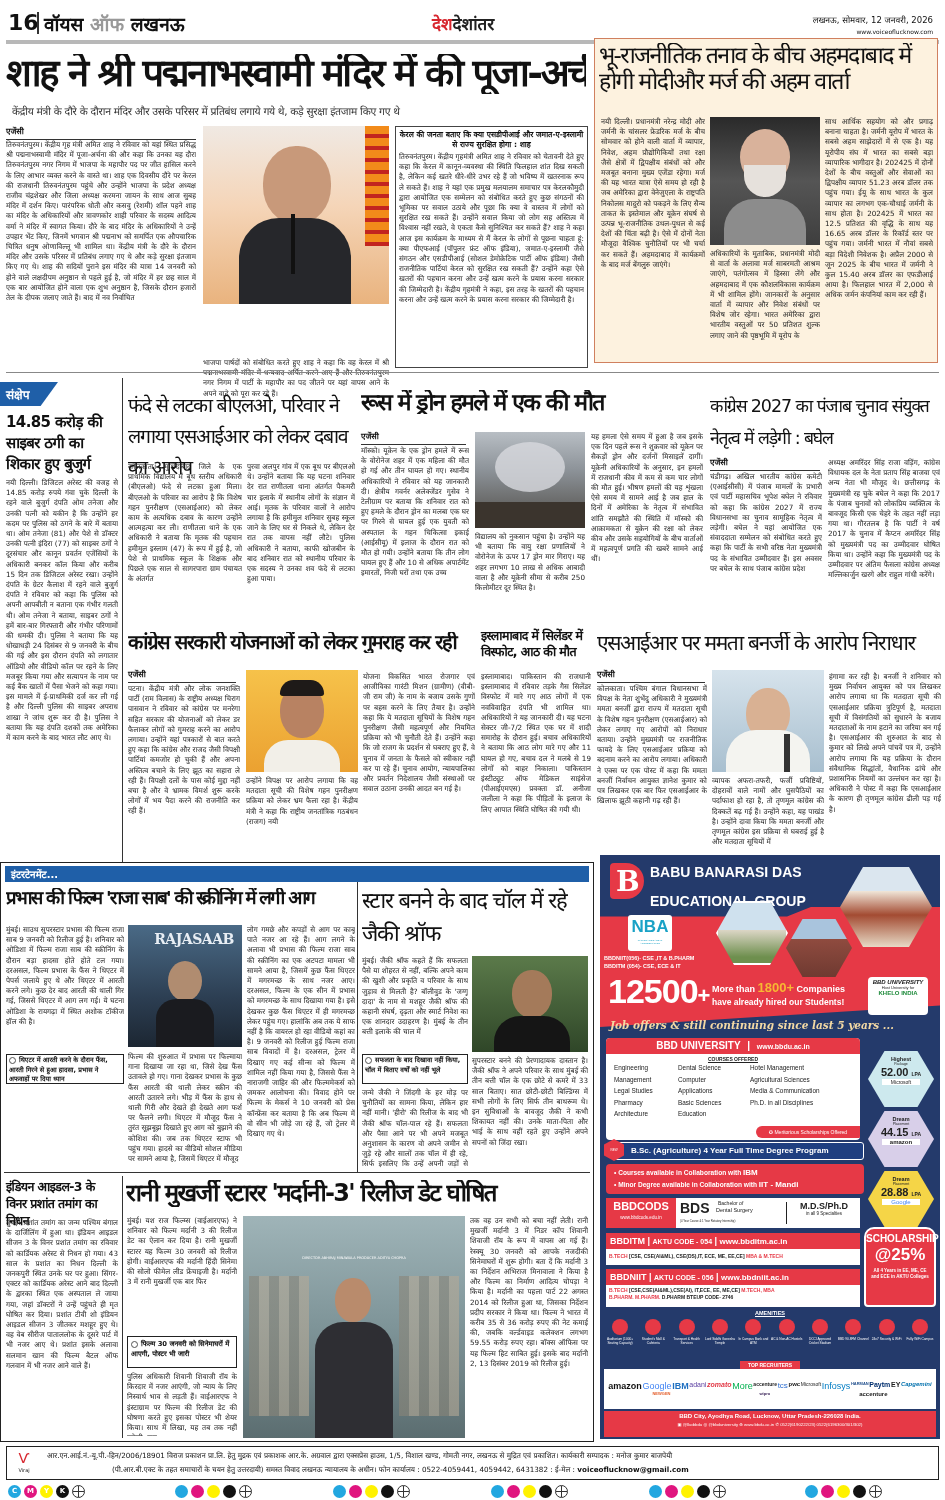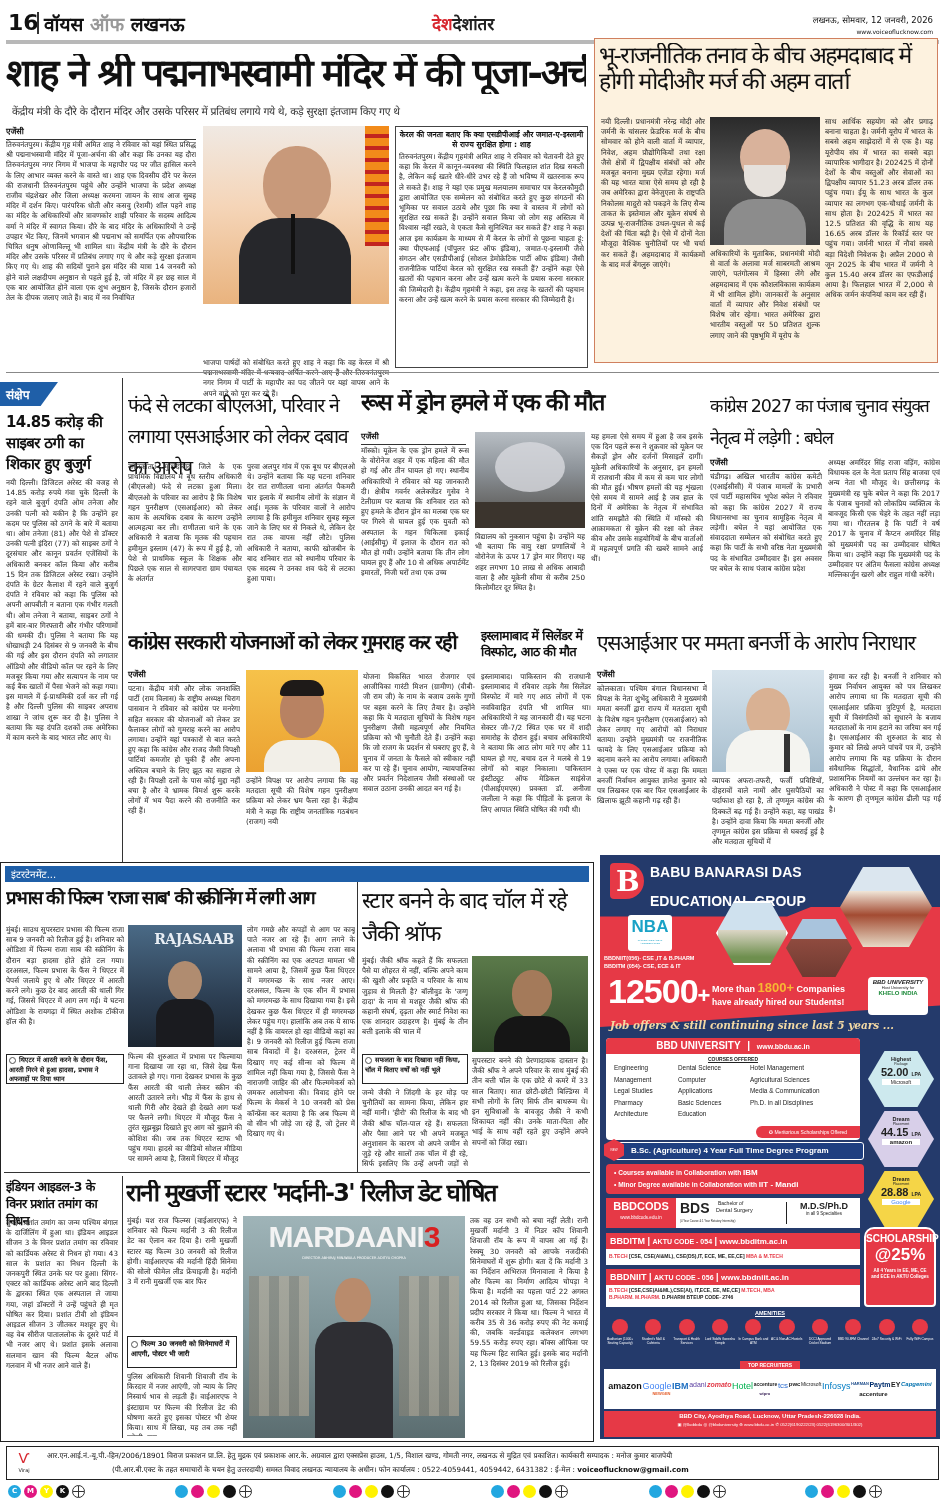--- a/index.html
+++ b/index.html
@@ -119,21 +119,21 @@
 <div class="photo" style="left:712px;top:670px;width:112px;height:102px;background:linear-gradient(180deg,#d6e3ec,#a8bfcf);">
   <div class="abs" style="left:34px;top:18px;width:44px;height:52px;border-radius:48%;background:#d9b193;"></div>
   <div class="abs" style="left:14px;top:60px;width:84px;height:42px;border-radius:30px 30px 0 0;background:#f4f4f0;"></div>
   <div class="abs" style="left:72px;top:64px;width:6px;height:38px;background:#333;"></div>
 </div>
 <div class="abs body-text" style="left:712px;top:776px;width:112px;height:86px;">व्यापक अफरा-तफरी, फर्जी प्रविष्टियों, दोहरावों वाले नामों और घुसपैठियों का पर्दाफाश हो रहा है, तो तृणमूल कांग्रेस की दिक्कतें बढ़ गई हैं। उन्होंने कहा, यह पाखंड है। उन्होंने दावा किया कि ममता बनर्जी और तृणमूल कांग्रेस इस प्रक्रिया से घबराई हुई है और मतदाता सूचियों में</div>
 <div class="abs body-text" style="left:829px;top:672px;width:112px;height:190px;">हंगामा कर रही है। बनर्जी ने शनिवार को मुख्य निर्वाचन आयुक्त को पत्र लिखकर आरोप लगाया था कि मतदाता सूची की एसआईआर प्रक्रिया त्रुटिपूर्ण है, मतदाता सूची में विसंगतियों को सुधारने के बजाय मतदाताओं के नाम हटाने का जरिया बन गई है। एसआईआर की शुरुआत के बाद से कुमार को लिखे अपने पांचवें पत्र में, उन्होंने आरोप लगाया कि यह प्रक्रिया के दौरान संवैधानिक सिद्धांतों, वैधानिक ढांचे और प्रशासनिक नियमों का उल्लंघन कर रहा है। अधिकारी ने पोस्ट में कहा कि एसआईआर के कारण ही तृणमूल कांग्रेस ढीली पड़ गई है।</div>
 
 <div class="abs" style="left:0;top:862px;width:594px;height:580px;border:1px solid #222;">
   <div class="abs" style="left:4px;top:3px;width:584px;height:16px;background:#1f5fa8;">
-    <span style="position:absolute;left:6px;top:1px;color:#fff;font-size:10px;font-weight:normal;">इंटरटेनमेंट...</span>
+    <span style="position:absolute;left:6px;top:1px;color:#fff;font-size:10px;font-weight:bold;">इंटरटेनमेंट...</span>
   </div>
 </div>
 
 <div class="abs hl" style="left:6px;top:888px;width:350px;font-size:18.5px;letter-spacing:-1.8px;">प्रभास की फिल्म 'राजा साब' की स्क्रीनिंग में लगी आग</div>
 <span class="vline" style="left:357px;top:882px;height:290px;"></span>
 <div class="abs body-text" style="left:6px;top:925px;width:118px;height:128px;">मुंबई। साउथ सुपरस्टार प्रभास की फिल्म राजा साब 9 जनवरी को रिलीज हुई है। शनिवार को ओडिशा में फिल्म राजा साब की स्क्रीनिंग के दौरान बड़ा हादसा होते होते टल गया। दरअसल, फिल्म प्रभास के फैंस ने थिएटर में पेपर्स जलाये हुए थे और थिएटर में आरती करने लगे। कुछ देर बाद आरती की थाली गिर गई, जिससे थिएटर में आग लग गई। ये घटना ओडिशा के रायगढ़ा में स्थित अशोक टॉकीज हॉल की है।</div>
 <div class="photo" style="left:128px;top:925px;width:114px;height:122px;background:linear-gradient(180deg,#4a6a86 0%,#2c3e52 60%,#1c2632 100%);">
   <span style="position:absolute;left:0;top:6px;width:132px;text-align:center;color:#e8eef4;font-family:'DejaVu Serif',serif;font-size:14px;font-weight:bold;letter-spacing:-0.5px;">RAJASAAB</span>
   <div class="abs" style="left:40px;top:36px;width:34px;height:40px;border-radius:50%;background:#b08c70;"></div>
   <div class="abs" style="left:28px;top:74px;width:58px;height:48px;border-radius:20px 20px 0 0;background:#1a1b1f;"></div>
@@ -162,23 +162,20 @@
 <div class="abs body-text" style="left:6px;top:1218px;width:112px;height:218px;">मुंबई। प्रशांत तमांग का जन्म पश्चिम बंगाल के दार्जिलिंग में हुआ था। इंडियन आइडल सीजन 3 के विनर प्रशांत तमांग का रविवार को कार्डियक अरेस्ट से निधन हो गया। 43 साल के प्रशांत का निधन दिल्ली के जनकपुरी स्थित उनके घर पर हुआ। सिंगर-एक्टर को कार्डियक अरेस्ट आने बाद दिल्ली के द्वारका स्थित एक अस्पताल ले जाया गया, जहां डॉक्टरों ने उन्हें पहुंचते ही मृत घोषित कर दिया। प्रशांत टीवी शो इंडियन आइडल सीजन 3 जीतकर मशहूर हुए थे। वह वेब सीरीज पाताललोक के दूसरे पार्ट में भी नजर आए थे। प्रशांत इसके अलावा सलमान खान की फिल्म बैटल ऑफ गलवान में भी नजर आने वाले हैं।</div>
 <span class="vline" style="left:122px;top:1176px;height:262px;"></span>
 
 <div class="abs hl-thin" style="left:126px;top:1180px;width:464px;font-size:24px;white-space:nowrap;letter-spacing:-1.7px;font-weight:bold;">रानी मुखर्जी स्टारर 'मर्दानी-3' रिलीज डेट घोषित</div>
 <div class="abs body-text" style="left:127px;top:1216px;width:110px;height:114px;">मुंबई। यश राज फिल्म्स (वाईआरएफ) ने शनिवार को फिल्म मर्दानी 3 की रिलीज डेट का ऐलान कर दिया है। रानी मुखर्जी स्टारर यह फिल्म 30 जनवरी को रिलीज होगी। वाईआरएफ की मर्दानी हिंदी सिनेमा की सोलो फीमेल लीड फ्रेंचाइजी है। मर्दानी 3 में रानी मुखर्जी एक बार फिर</div>
 <div class="callout" style="left:127px;top:1336px;width:110px;height:32px;font-size:6.8px;line-height:10px;padding:2px 3px;overflow:hidden;">
   <span class="ring"></span><span>फिल्म 30 जनवरी को सिनेमाघरों में आएगी, पोस्टर भी जारी</span>
 </div>
 <div class="abs body-text" style="left:127px;top:1372px;width:110px;height:64px;">पुलिस अधिकारी शिवानी शिवाजी रॉय के किरदार में नजर आएंगी, जो न्याय के लिए निस्वार्थ भाव से लड़ती हैं। वाईआरएफ ने इंस्टाग्राम पर फिल्म की रिलीज डेट की घोषणा करते हुए इसका पोस्टर भी शेयर किया। साथ में लिखा, यह तब तक नहीं रुकेगी, जब</div>
 <div class="photo" style="left:243px;top:1216px;width:222px;height:222px;background:linear-gradient(180deg,#9fb4b8 0%,#7e9498 50%,#5b6d70 100%);">
-  <div style="position:absolute;left:0;top:4px;width:222px;text-align:center;font-family:'Liberation Sans',sans-serif;font-weight:bold;font-size:30px;letter-spacing:-1px;">
-    <span style="color:#f3f3f3">MARDAANI</span><span style="color:#d92020">3</span>
-  </div>
   <div style="position:absolute;left:0;top:40px;width:222px;text-align:center;font-size:3.5px;color:#fff;">DIRECTOR ABHIRAJ MINAWALA   PRODUCER ADITYA CHOPRA</div>
   <div class="abs" style="left:6px;top:60px;width:60px;height:140px;background:repeating-linear-gradient(90deg,#8a8578 0 10px,#b5a996 10px 20px);opacity:0.6;"></div>
   <div class="abs" style="left:156px;top:60px;width:60px;height:140px;background:repeating-linear-gradient(90deg,#8a8578 0 10px,#b5a996 10px 20px);opacity:0.6;"></div>
   <div class="abs" style="left:92px;top:62px;width:36px;height:44px;border-radius:48%;background:#b98b6c;"></div>
   <div class="abs" style="left:72px;top:106px;width:78px;height:116px;border-radius:28px 28px 0 0;background:#2e2e33;"></div>
 </div>
 <div class="abs body-text" style="left:470px;top:1216px;width:118px;height:220px;">तक वह उन सभी को बचा नहीं लेती। रानी मुखर्जी मर्दानी 3 में निडर कॉप शिवानी शिवाजी रॉय के रूप में वापस आ गई हैं। रेस्क्यू 30 जनवरी को आपके नजदीकी सिनेमाघरों में शुरू होगी। बता दें कि मर्दानी 3 का निर्देशन अभिराज मिनावाला ने किया है और फिल्म का निर्माण आदित्य चोपड़ा ने किया है। मर्दानी का पहला पार्ट 22 अगस्त 2014 को रिलीज हुआ था, जिसका निर्देशन प्रदीप सरकार ने किया था। फिल्म ने भारत में करीब 35 से 36 करोड़ रुपए की नेट कमाई की, जबकि वर्ल्डवाइड कलेक्शन लगभग 59.55 करोड़ रुपए रहा। बॉक्स ऑफिस पर यह फिल्म हिट साबित हुई। इसके बाद मर्दानी 2, 13 दिसंबर 2019 को रिलीज हुई।</div>
 
 <div class="ad">
 
@@ -369,21 +366,21 @@
       </div>
   </div>
 
   <div class="abs red" style="left:140px;top:506px;width:60px;height:8px;font-size:5px;font-weight:bold;text-align:center;line-height:8px;">TOP RECRUITERS</div>
   <div class="abs" style="left:4px;top:514px;width:332px;height:40px;background:#fff;color:#222;display:flex;flex-wrap:wrap;align-content:center;justify-content:space-around;font-weight:bold;padding:2px 4px;">
     <span style="font-size:9px;color:#111;">amazon</span>
     <span style="font-size:9px;color:#4285f4;font-weight:normal;">Google</span>
     <span style="font-size:9px;color:#1f70c1;">IBM</span>
     <span style="font-size:7px;color:#5a3ea0;font-weight:normal;">adani</span>
     <span style="font-size:7px;color:#e23744;font-style:italic;">zomato</span>
-    <span style="font-size:9px;color:#00b14f;font-weight:normal;">Hotel</span>
+    <span style="font-size:9px;color:#00b14f;font-weight:normal;">More</span>
     <span style="font-size:5px;">accenture</span>
     <span style="font-size:8px;color:#2f6fd1;font-weight:normal;">tcs</span>
     <span style="font-size:6px;">pwc</span>
     <span style="font-size:5px;font-weight:normal;">Microsoft</span>
     <span style="font-size:9px;color:#007cc3;font-weight:normal;">Infosys</span>
     <span style="font-size:4px;color:#1f4e8c;">HARMAN</span>
     <span style="font-size:7px;color:#002e6e;">Paytm</span>
     <span style="font-size:7px;">EY</span>
     <span style="font-size:6px;color:#0070ad;font-style:italic;">Capgemini</span>
     <span style="font-size:4px;color:#e35d2a;">NEWGEN</span>

